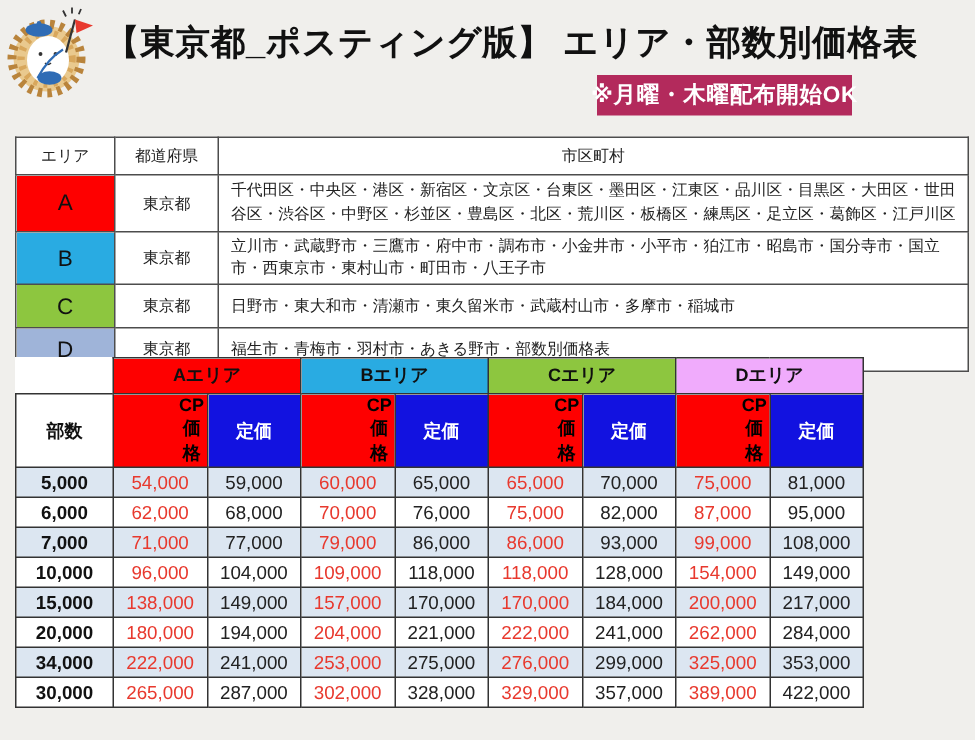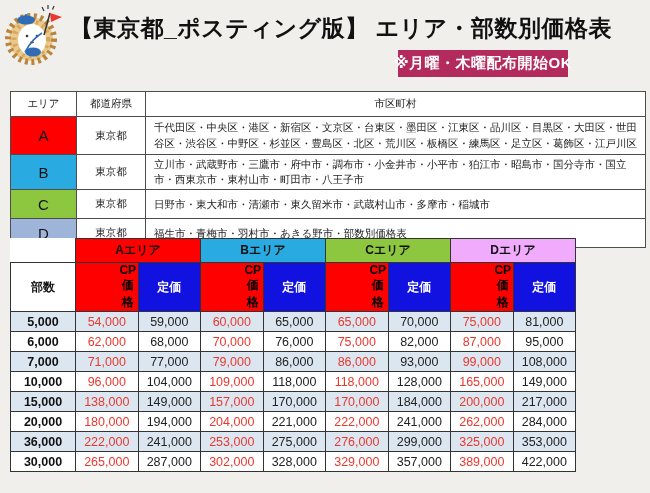--- a/index.html
+++ b/index.html
@@ -194,21 +194,21 @@
         <td class="teika">108,000</td>
       </tr>
       <tr>
         <td class="qty">10,000</td>
         <td class="cp">96,000</td>
         <td class="teika">104,000</td>
         <td class="cp">109,000</td>
         <td class="teika">118,000</td>
         <td class="cp">118,000</td>
         <td class="teika">128,000</td>
-        <td class="cp">165,000</td>
+        <td class="cp">154,000</td>
         <td class="teika">149,000</td>
       </tr>
       <tr class="stripe">
         <td class="qty">15,000</td>
         <td class="cp">138,000</td>
         <td class="teika">149,000</td>
         <td class="cp">157,000</td>
         <td class="teika">170,000</td>
         <td class="cp">170,000</td>
         <td class="teika">184,000</td>
@@ -220,21 +220,21 @@
         <td class="cp">180,000</td>
         <td class="teika">194,000</td>
         <td class="cp">204,000</td>
         <td class="teika">221,000</td>
         <td class="cp">222,000</td>
         <td class="teika">241,000</td>
         <td class="cp">262,000</td>
         <td class="teika">284,000</td>
       </tr>
       <tr class="stripe">
-        <td class="qty">36,000</td>
+        <td class="qty">34,000</td>
         <td class="cp">222,000</td>
         <td class="teika">241,000</td>
         <td class="cp">253,000</td>
         <td class="teika">275,000</td>
         <td class="cp">276,000</td>
         <td class="teika">299,000</td>
         <td class="cp">325,000</td>
         <td class="teika">353,000</td>
       </tr>
       <tr>

